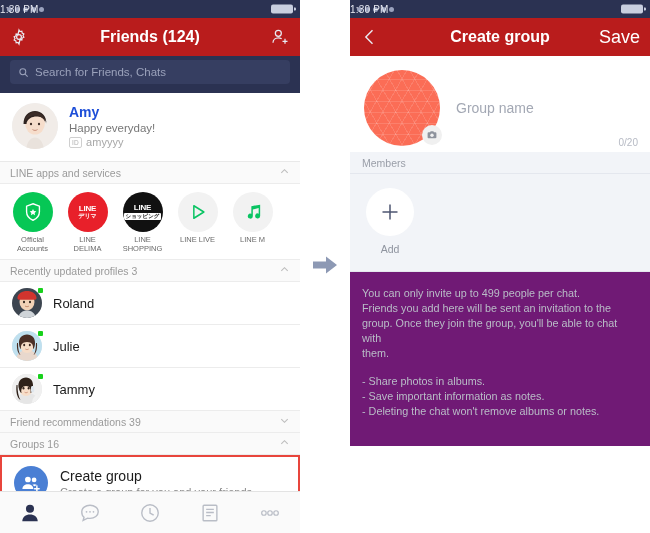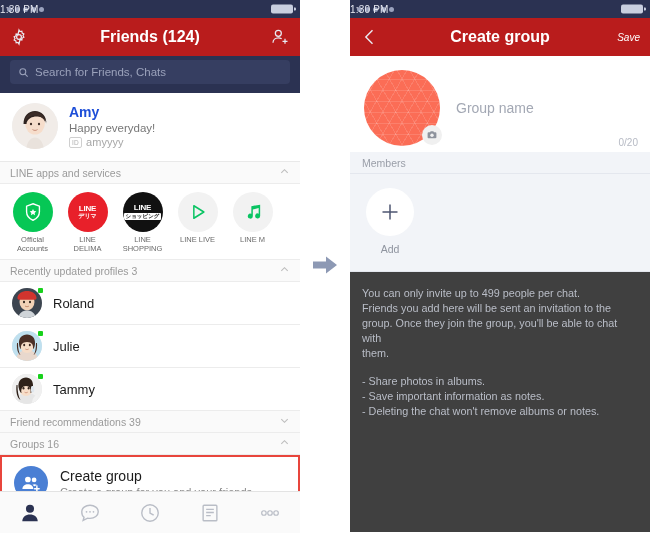--- a/index.html
+++ b/index.html
@@ -66,21 +66,21 @@
     padding: 0 10px;
     position: relative;
   }
   .nav-title {
     position: absolute; left: 0; right: 0; text-align: center;
     color: #ffffff; font-size: 16px; font-weight: bold;
     pointer-events: none;
   }
   .nav-btn { color: #e9ebf3; display: flex; align-items: center; z-index: 2; }
   .nav-right { margin-left: auto; z-index: 2; }
-  .save-label { color: #ffffff; font-size: 10px; font-style: italic; }
+  .save-label { color: #ffffff; font-size: 18px; }
 
   
   .searchwrap {
     background: #2b3252;
     padding: 4px 10px 9px 10px;
   }
   .searchbar {
     height: 24px;
     background: #363e61;
     border-radius: 4px;
@@ -202,22 +202,22 @@
     position: absolute; bottom: 0; left: 0; right: 0;
     height: 42px; background: #fafafa;
     border-top: 1px solid #e3e3e3;
     display: flex; align-items: center;
   }
   .tab { flex: 1; display: flex; align-items: center; justify-content: center; }
   .tab svg { display: block; }
 
   
   .body-right {
-    height: 476px;
-    background: #404040;
+    height: 390px;
+    background: #701a75;
     overflow: hidden;
     position: relative;
   }
   .gname-card {
     background: #ffffff;
     padding: 14px 14px 6px 14px;
     display: flex; align-items: flex-start; gap: 16px;
     position: relative;
   }
   .g-avatar {

